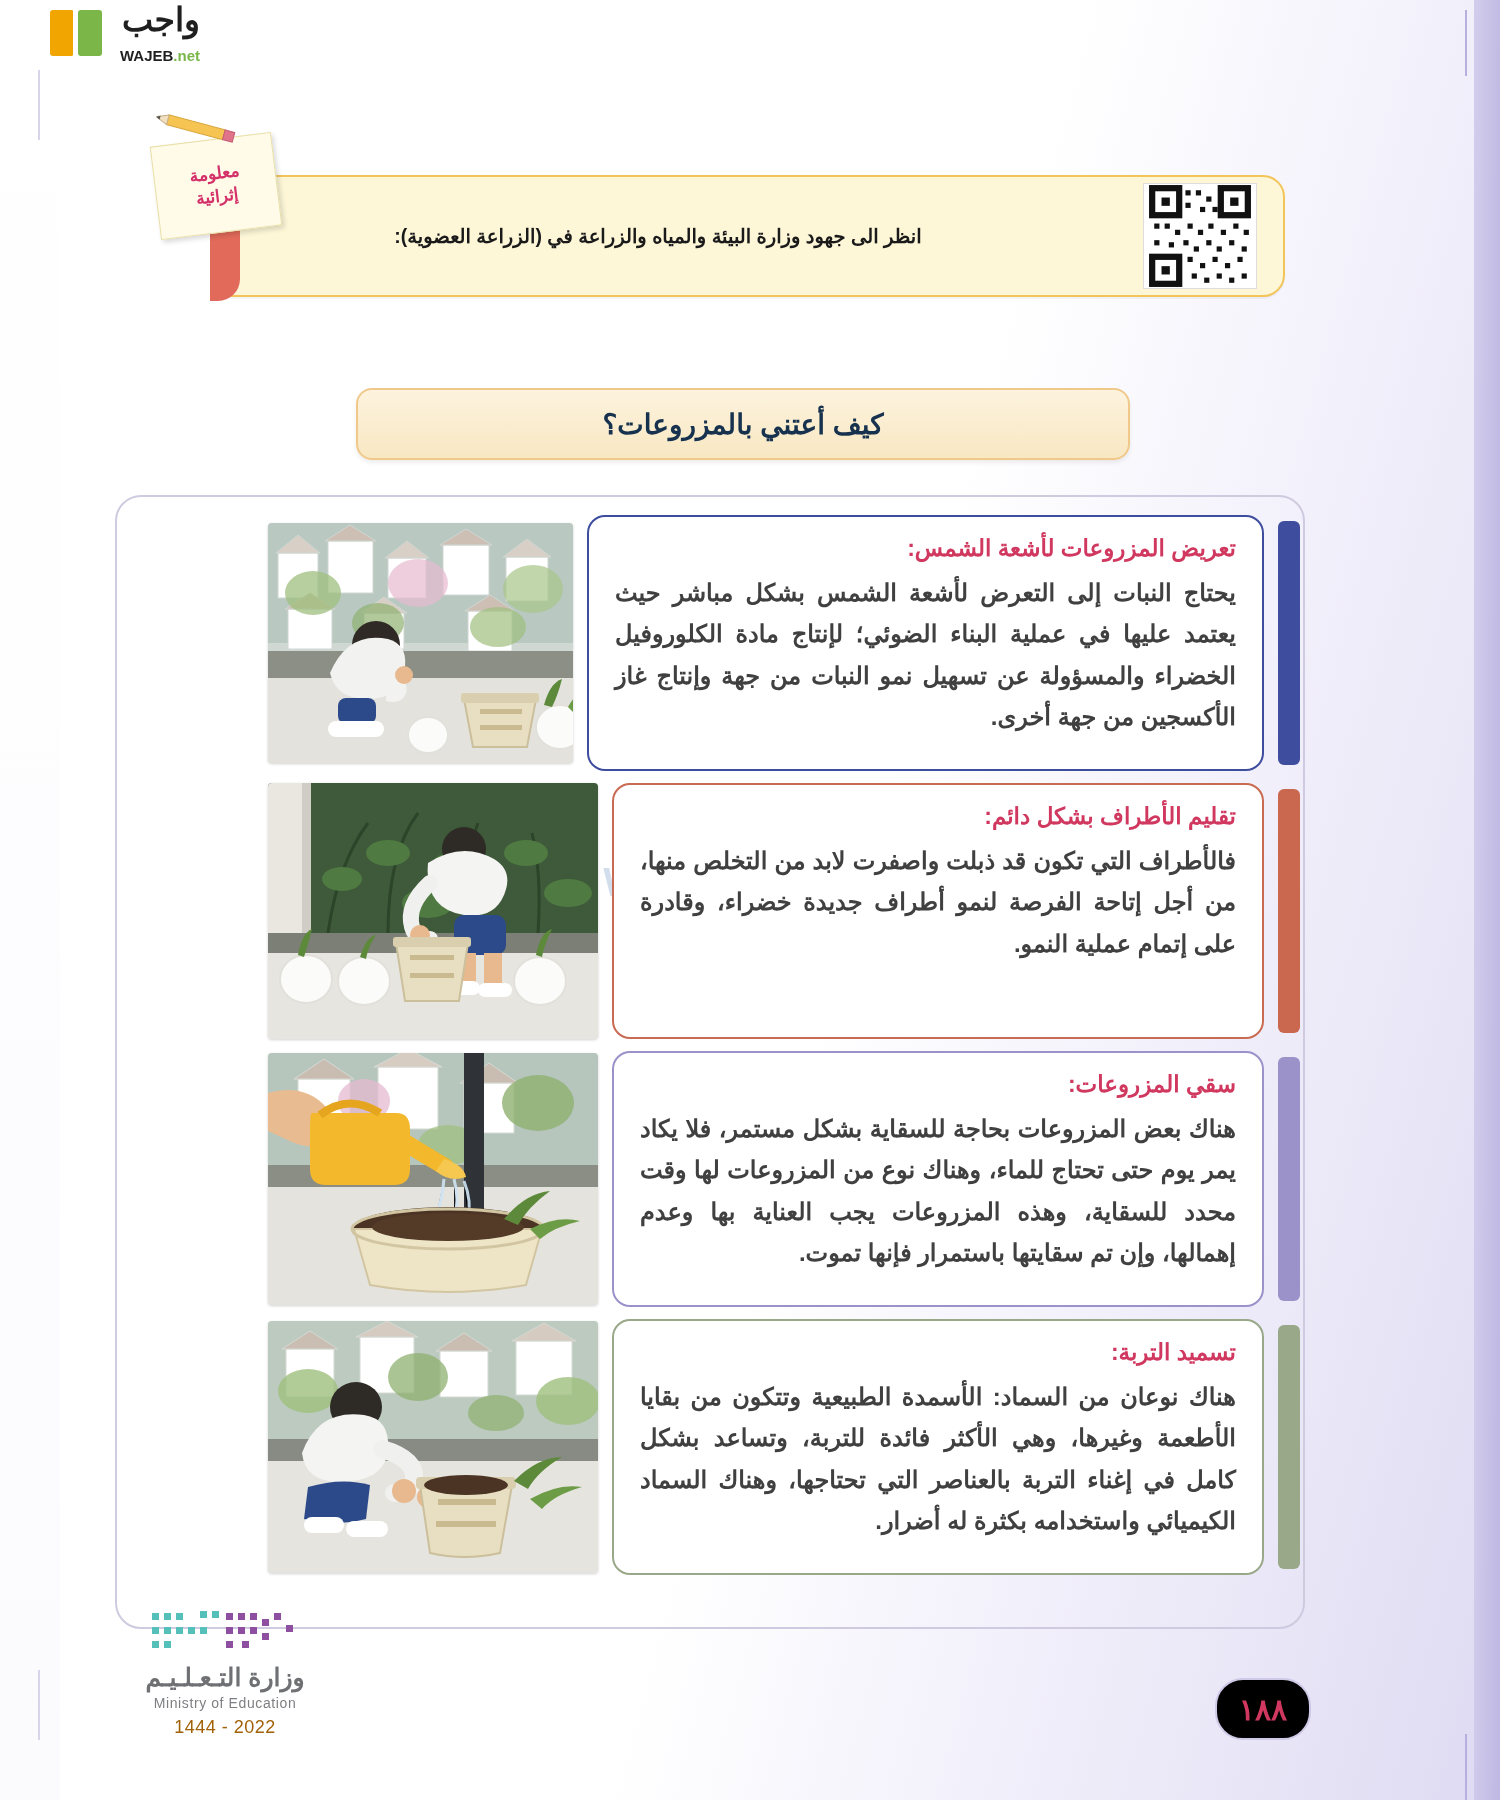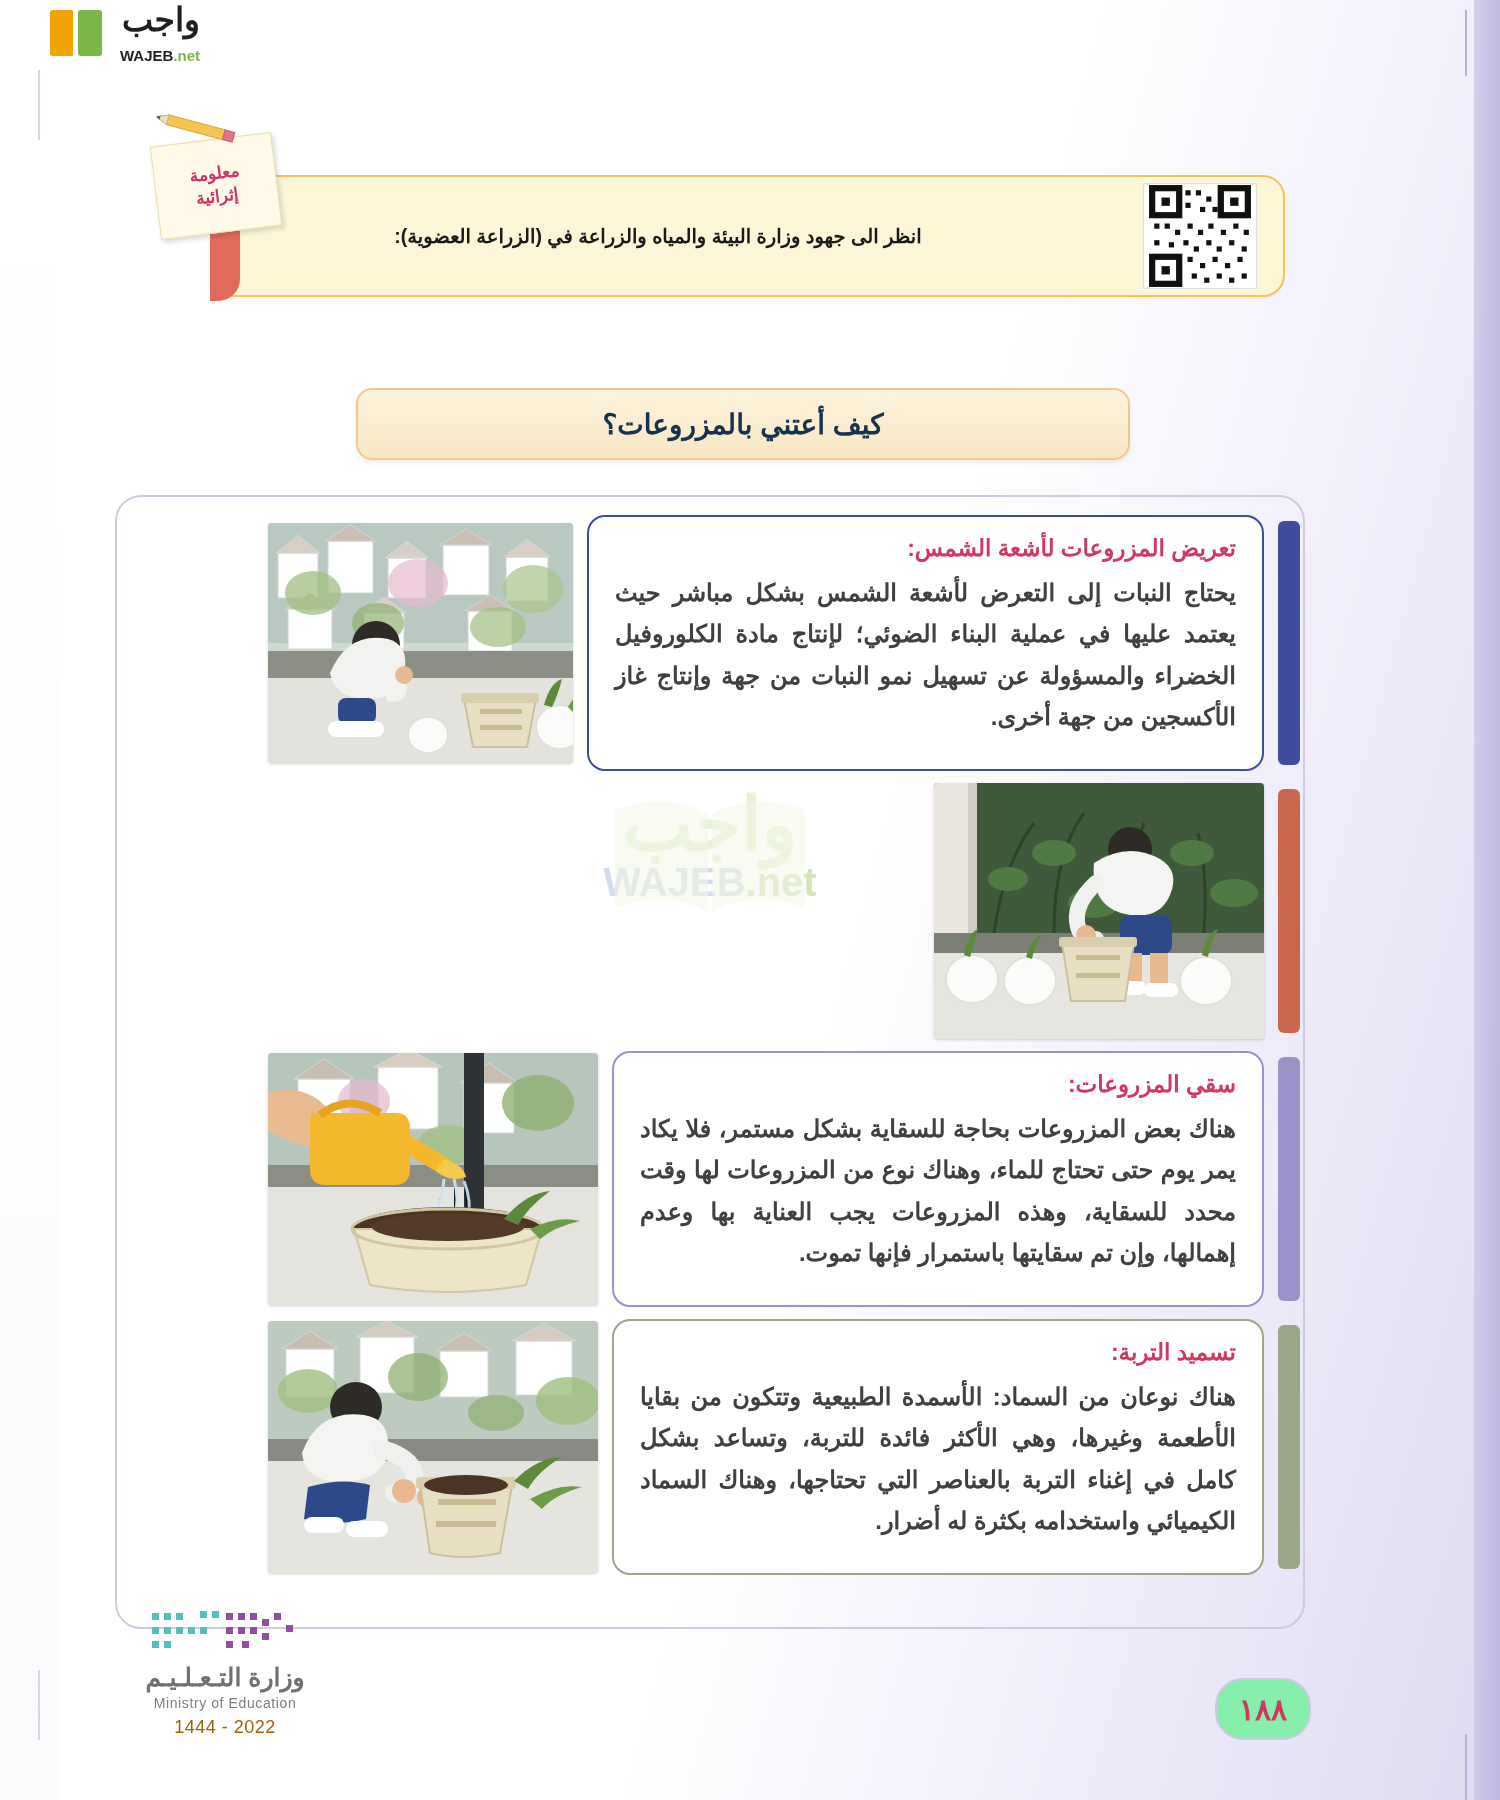--- a/index.html
+++ b/index.html
@@ -337,21 +337,21 @@
   .page-num {
     position: absolute;
     bottom: 60px;
     left: 1215px;
     width: 92px; height: 58px;
     border: 2px solid #cfc8e6;
     border-radius: 28px;
     display: flex;
     align-items: center;
     justify-content: center;
-    background: #86efac;
+    background: #000000;
   }
   .page-num span {
     font-size: 30px;
     font-weight: bold;
     color: #d0385f;
   }
 </style>
 </head>
 <body>
 
@@ -510,20 +510,24 @@
           <ellipse cx="160" cy="212" rx="20" ry="18" fill="#fbfbf9" stroke="#e2e0da" stroke-width="2"></ellipse>
           <path d="M276 182 q6 -22 18 -26 q-4 16 -10 28 z" fill="#5d8a3a"></path>
           <path d="M300 184 q10 -18 22 -18 q-12 10 -16 24 z" fill="#6d9c46"></path>
         </g>
       </svg>
     </div>
   </div>
 
   <div class="card-row">
     <div class="spine-tab" style="background:#c9674f"></div>
+    <div class="textbox" style="border-color:#c96a52">
+      <h3>تقليم الأطراف بشكل دائم:</h3>
+      <p>فالأطراف التي تكون قد ذبلت واصفرت لابد من التخلص منها، من أجل إتاحة الفرصة لنمو أطراف جديدة خضراء، وقادرة على إتمام عملية النمو.</p>
+    </div>
     <div class="photo" style="width:330px;min-height:256px">
       <svg viewBox="0 0 330 256" preserveAspectRatio="none" aria-hidden="true">
         <rect width="330" height="256" fill="#dddcd6"></rect>
         <rect x="0" y="0" width="330" height="150" fill="#3f5a3a"></rect>
         <rect x="0" y="0" width="34" height="150" fill="#e9e7e0"></rect>
         <rect x="34" y="0" width="9" height="150" fill="#cfcdc5"></rect>
         <g stroke="#2c4429" stroke-width="3" fill="none">
           <path d="M60 150 q10 -70 40 -110"></path>
             <path d="M120 150 q0 -80 30 -120"></path>
           <path d="M200 150 q-6 -70 10 -110"></path>

